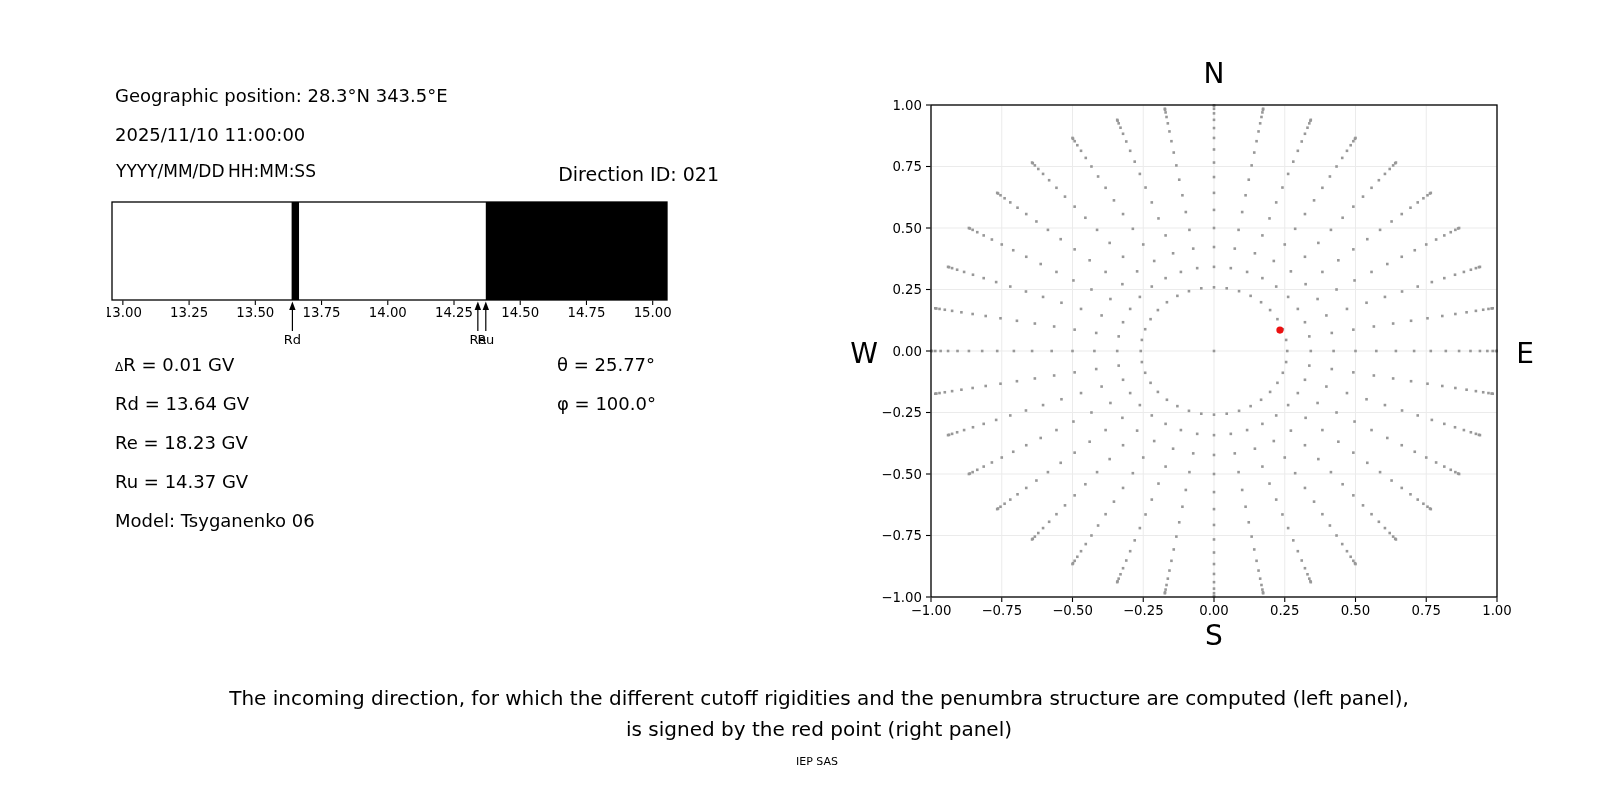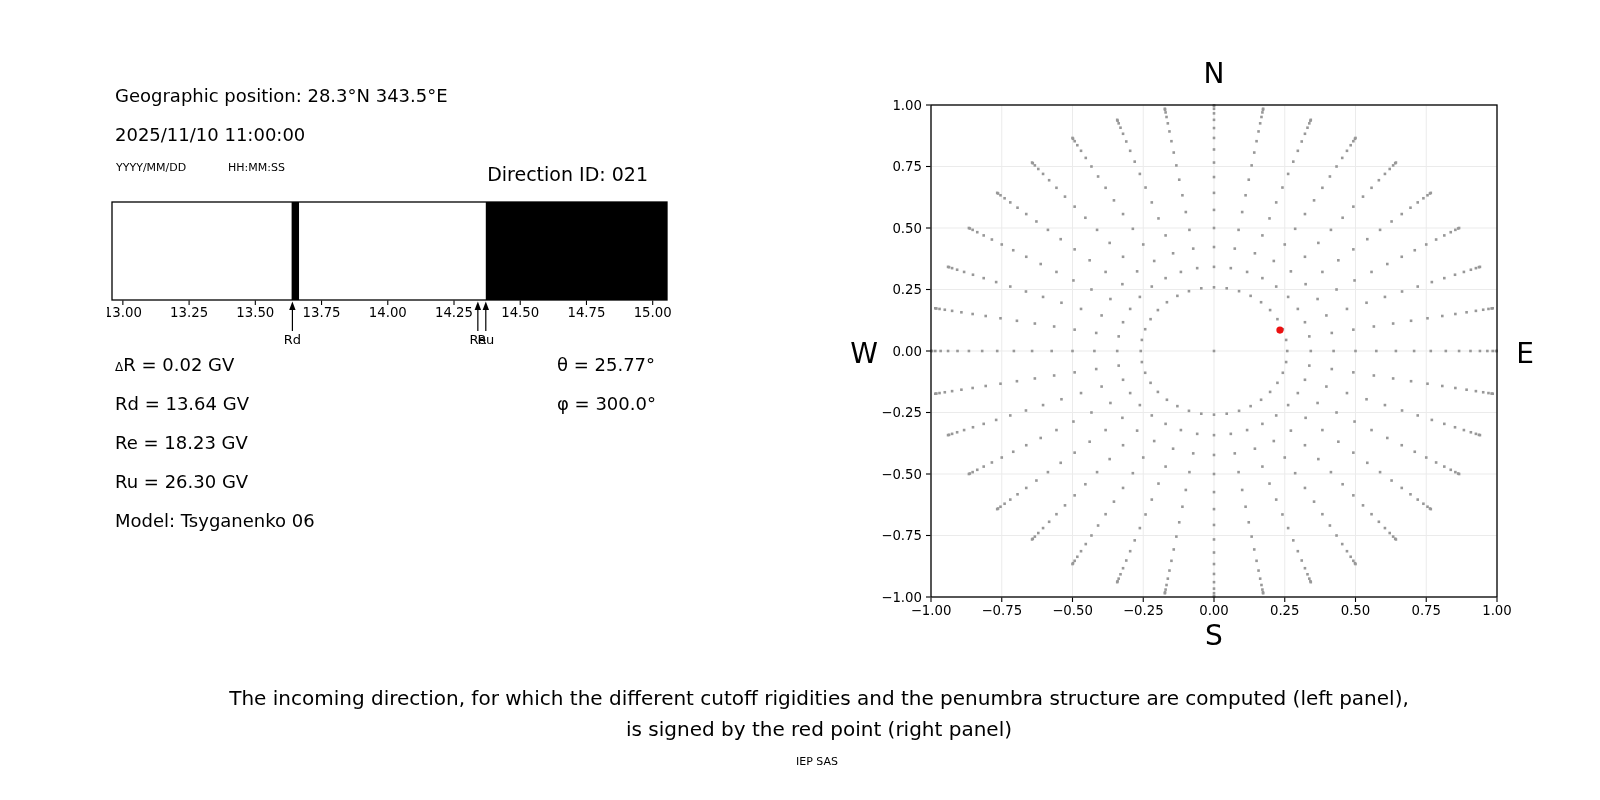--- a/index.html
+++ b/index.html
@@ -9,41 +9,41 @@
     font-family:"DejaVu Sans", sans-serif;
     color:#000;
     position:relative;
     overflow:hidden;
   }
   #figure { position:absolute; left:0; top:0; width:1600px; height:688px;margin-left:12px; }
   .abs { position:absolute; }
   .t { position:absolute; white-space:pre; line-height:1.15; }
   .t18 { font-size:18px; }
   .t19 { font-size:19px; }
-  .t11 { font-size:11px; }
+  .t11 { font-size:17px; }
   .caption { font-size:20px; text-align:center; width:1600px; }
   .credit  { font-size:11px; text-align:center; width:1600px; }
   .compass { font-size:28px; text-align:center; width:80px; }
   .dsym { font-size:12px; }
   svg text { font-family:"DejaVu Sans", sans-serif; fill:#000; }
 </style>
 </head>
 <body>
 
 <div id="figure">
 
   <div class="t t18" style="left:103px; top:86px">Geographic position: 28.3°N 343.5°E</div>
 
   <div class="t t18" style="left:103px; top:125px">2025/11/10 11:00:00</div>
 
   <div class="t t11" style="left:104px; top:162px">YYYY/MM/DD</div>
 
   <div class="t t11" style="left:216px; top:162px">HH:MM:SS</div>
 
-  <div class="t t19" style="right:964px; top:164px; text-align:left">Direction ID: 021</div>
+  <div class="t t19" style="right:893px; top:164px; text-align:left">Direction ID: 021</div>
 
   <svg id="penumbra-svg" class="abs" style="left:95px; top:195px" width="570" height="160">
       <rect x="5" y="7" width="555" height="98" fill="#ffffff"></rect>
       <rect x="184.61336515513142" y="7" width="7.417661097851692" height="98" fill="#000000"></rect>
       <rect x="378.79713603818595" y="7" width="181.20286396181405" height="98" fill="#000000"></rect>
       <rect x="5" y="7" width="555" height="98" fill="none" stroke="#000000" stroke-width="1.3"></rect>
       <line x1="15.861575178997708" y1="105.5" x2="15.861575178997708" y2="110" stroke="#000000" stroke-width="1.1"></line>
       <text x="15.861575178997708" y="121.5" text-anchor="middle" font-size="13.3">13.00</text>
       <line x1="82.09069212410509" y1="105.5" x2="82.09069212410509" y2="110" stroke="#000000" stroke-width="1.1"></line>
       <text x="82.09069212410509" y="121.5" text-anchor="middle" font-size="13.3">13.25</text>
@@ -65,29 +65,29 @@
       <polygon points="182.20811455847274,115 188.60811455847272,115 185.40811455847273,106.5" fill="#000000"></polygon>
       <text x="185.40811455847273" y="149" text-anchor="middle" font-size="13">Rd</text>
       <line x1="370.8496420047732" y1="136" x2="370.8496420047732" y2="114.5" stroke="#000000" stroke-width="1.2"></line>
       <polygon points="367.6496420047732,115 374.0496420047732,115 370.8496420047732,106.5" fill="#000000"></polygon>
       <text x="370.8496420047732" y="149" text-anchor="middle" font-size="13">Re</text>
       <line x1="378.79713603818595" y1="136" x2="378.79713603818595" y2="114.5" stroke="#000000" stroke-width="1.2"></line>
       <polygon points="375.59713603818597,115 381.99713603818594,115 378.79713603818595,106.5" fill="#000000"></polygon>
       <text x="378.79713603818595" y="149" text-anchor="middle" font-size="13">Ru</text>
     </svg>
 
-  <div class="t t18" style="left:103px; top:355px"><span class="dsym">Δ</span><span>R = 0.02 GV</span></div>
+  <div class="t t18" style="left:103px; top:355px"><span class="dsym">Δ</span><span>R = 0.01 GV</span></div>
 
   <div class="t t18" style="left:103px; top:394px">Rd = 13.64 GV</div>
   <div class="t t18" style="left:103px; top:433px">Re = 18.23 GV</div>
-  <div class="t t18" style="left:103px; top:472px">Ru = 26.30 GV</div>
+  <div class="t t18" style="left:103px; top:472px">Ru = 14.37 GV</div>
   <div class="t t18" style="left:103px; top:511px">Model: Tsyganenko 06</div>
 
   <div class="t t18" style="left:545px; top:355px">θ = 25.77°</div>
-  <div class="t t18" style="left:545px; top:394px">φ = 300.0°</div>
+  <div class="t t18" style="left:545px; top:394px">φ = 100.0°</div>
 
   <svg id="direction-svg" class="abs" style="left:815px; top:50px" width="760" height="620">
       <rect x="104" y="55" width="566" height="492" fill="#ffffff"></rect>
       <line x1="104" y1="55" x2="104" y2="547" stroke="#ebebeb" stroke-width="1"></line>
       <line x1="174.75" y1="55" x2="174.75" y2="547" stroke="#ebebeb" stroke-width="1"></line>
       <line x1="245.5" y1="55" x2="245.5" y2="547" stroke="#ebebeb" stroke-width="1"></line>
       <line x1="316.25" y1="55" x2="316.25" y2="547" stroke="#ebebeb" stroke-width="1"></line>
       <line x1="387" y1="55" x2="387" y2="547" stroke="#ebebeb" stroke-width="1"></line>
       <line x1="457.75" y1="55" x2="457.75" y2="547" stroke="#ebebeb" stroke-width="1"></line>
       <line x1="528.5" y1="55" x2="528.5" y2="547" stroke="#ebebeb" stroke-width="1"></line>

